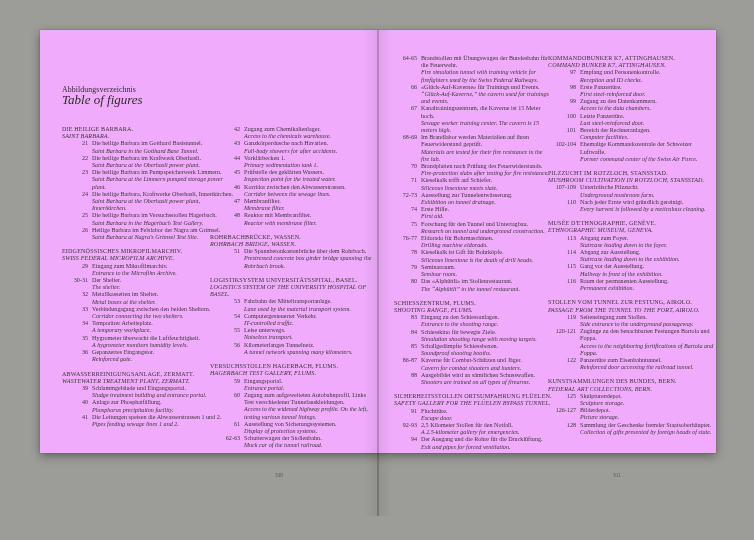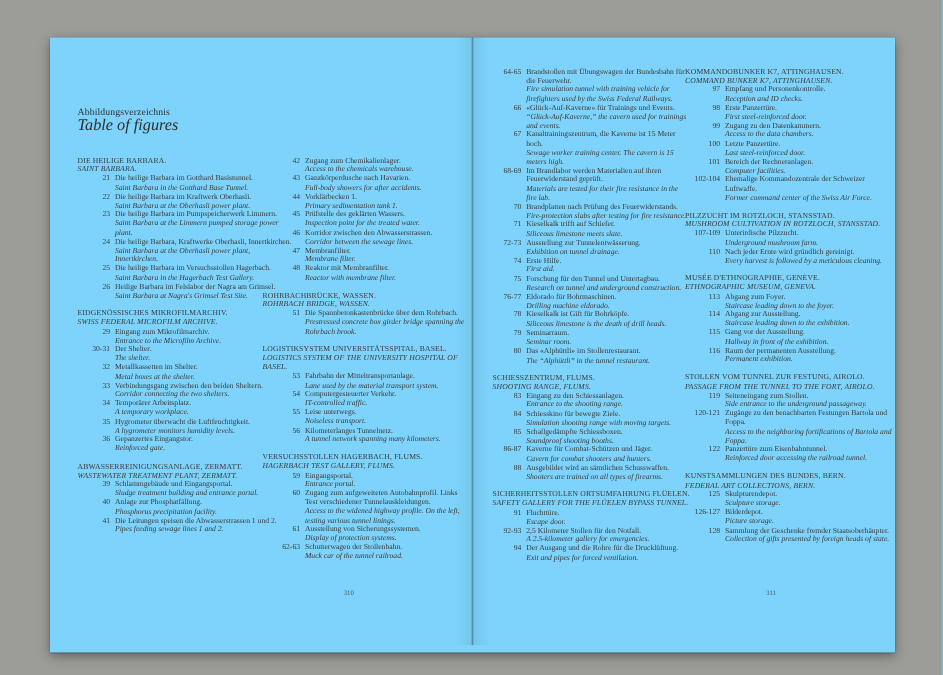--- a/index.html
+++ b/index.html
@@ -2,22 +2,22 @@
 <html><head>
 <meta charset="utf-8">
 <style>
   html,body{margin:0;padding:0;}
   body{
     width:754px;height:540px;overflow:hidden;position:relative;
     background:#9c9c99;
     font-family:"Liberation Serif", serif;
   }
   .spread{
-    position:absolute;left:40px;top:30px;width:676px;height:492px;
-    background:#7dd3fc;
+    position:absolute;left:40px;top:30px;width:676px;height:423px;
+    background:#f0abfc;
     box-shadow:0 3px 9px rgba(0,0,0,0.38), 0 0 1px rgba(0,0,0,0.4);
   }
   .page{position:absolute;top:0;width:338px;height:486px;}
   .page.left{left:0;}
   .page.right{left:338px;}
   .page.left::after{content:"";position:absolute;right:0;top:0;bottom:0;width:14px;
     background:linear-gradient(to right, rgba(0,0,0,0), rgba(0,0,0,0.07));pointer-events:none;}
   .page.right::after{content:"";position:absolute;left:0;top:0;bottom:0;width:14px;
     background:linear-gradient(to left, rgba(0,0,0,0), rgba(0,0,0,0.07));pointer-events:none;}
   .fold{position:absolute;left:337px;top:0;width:2px;height:486px;

